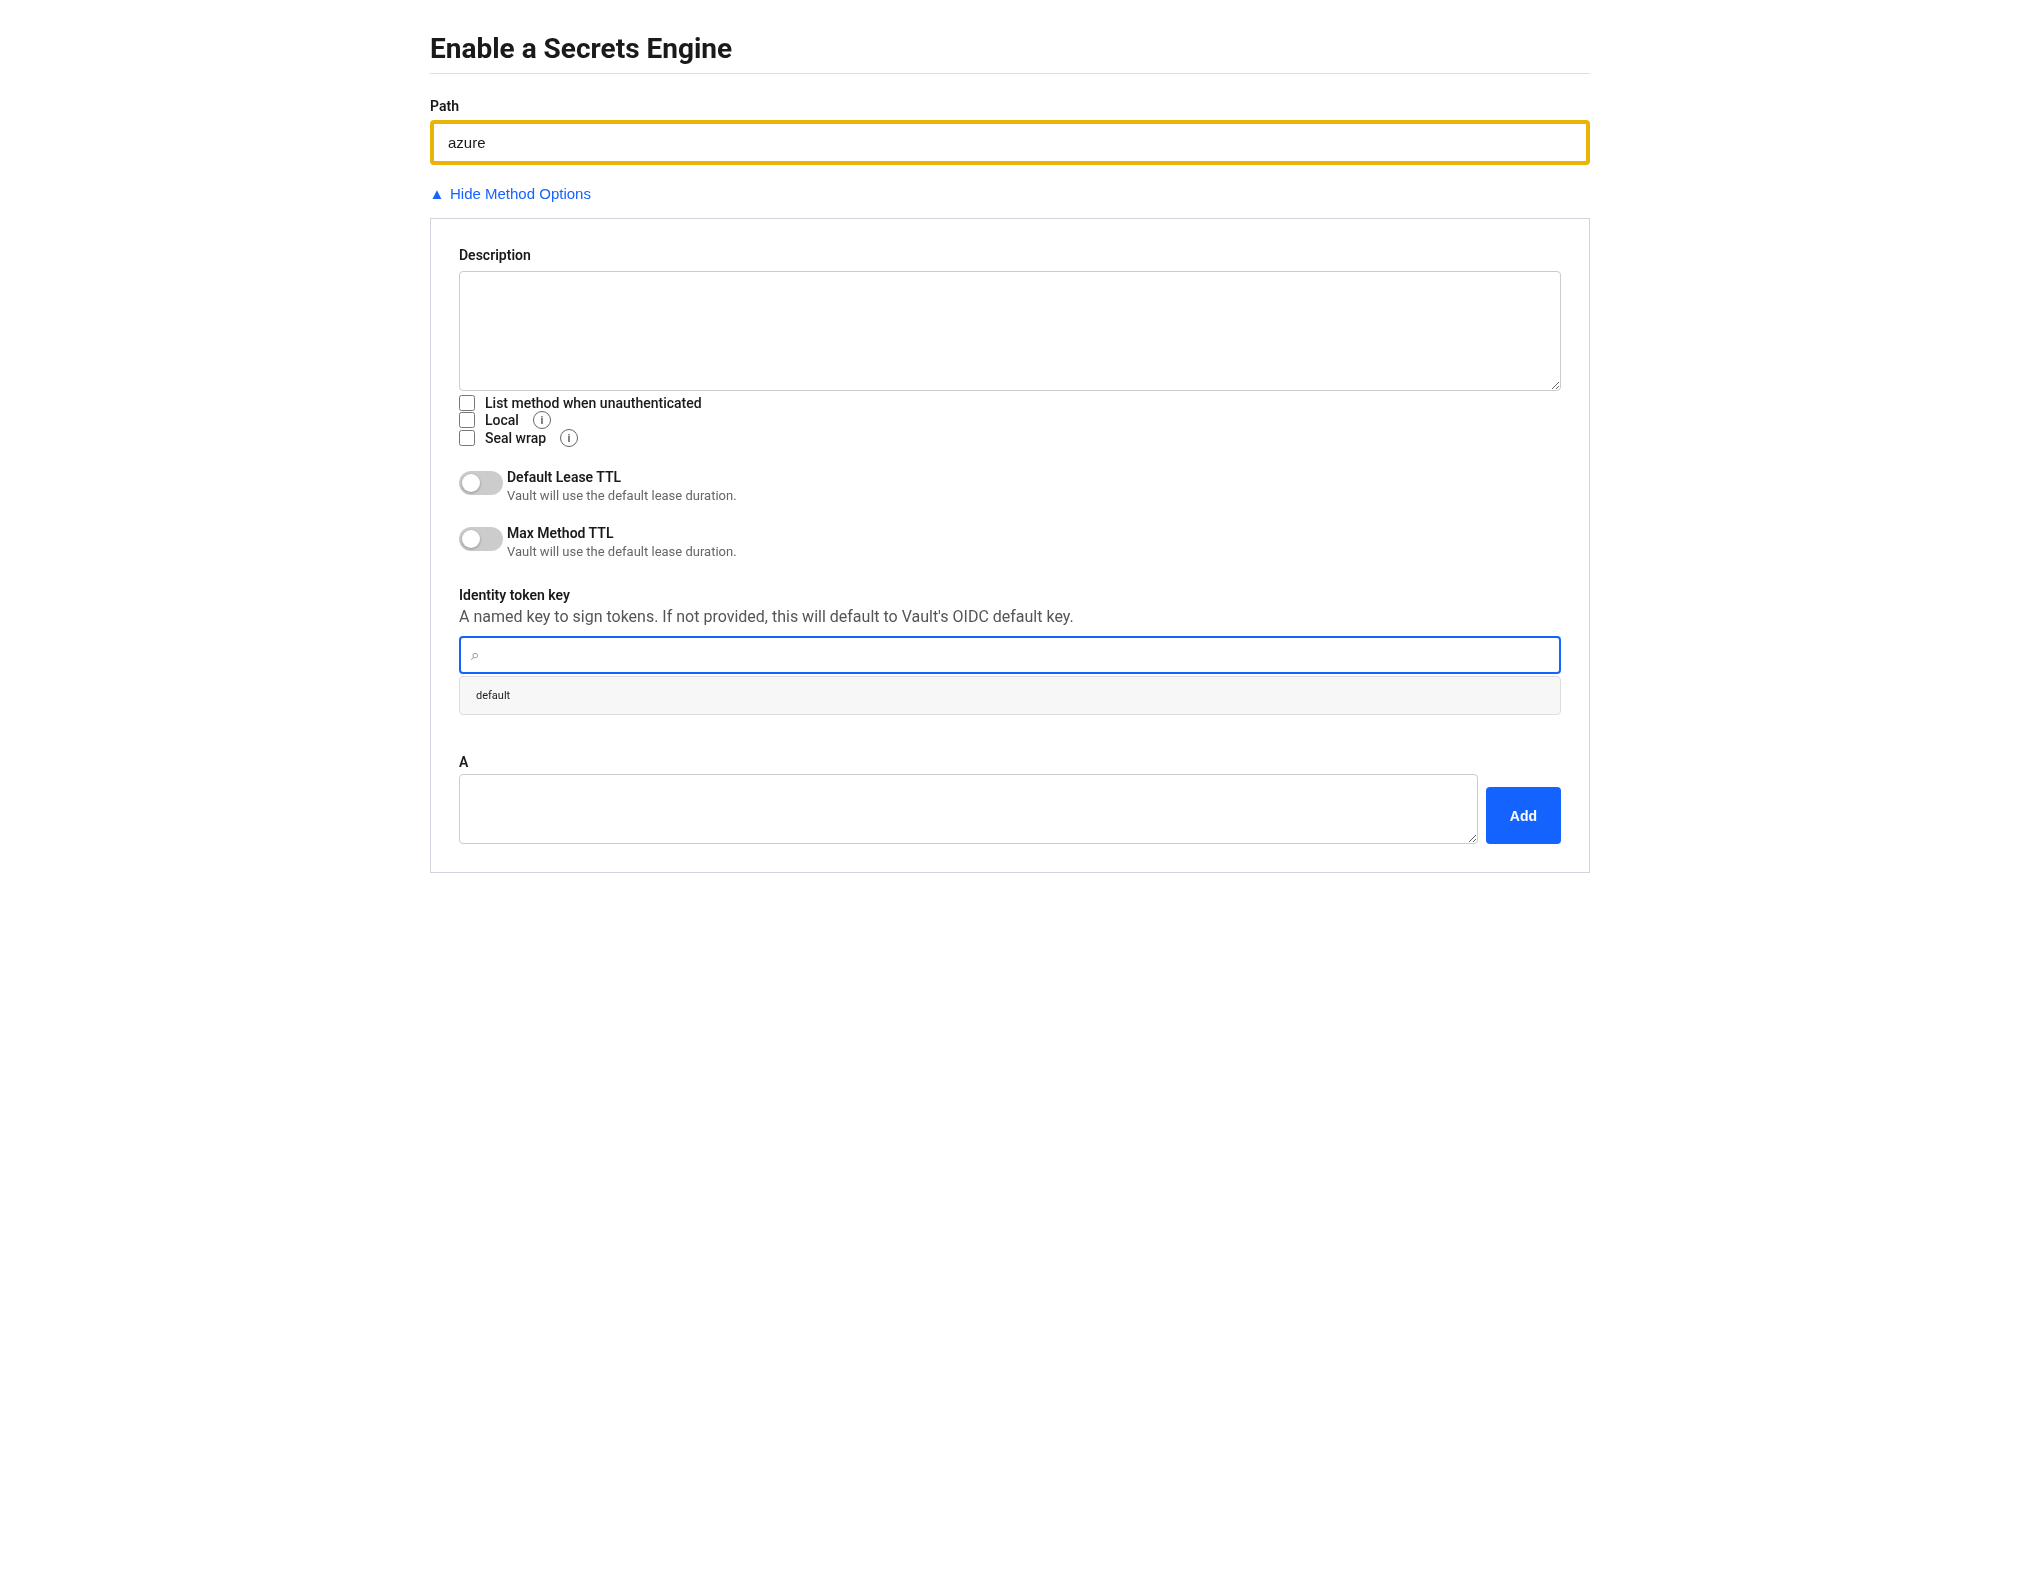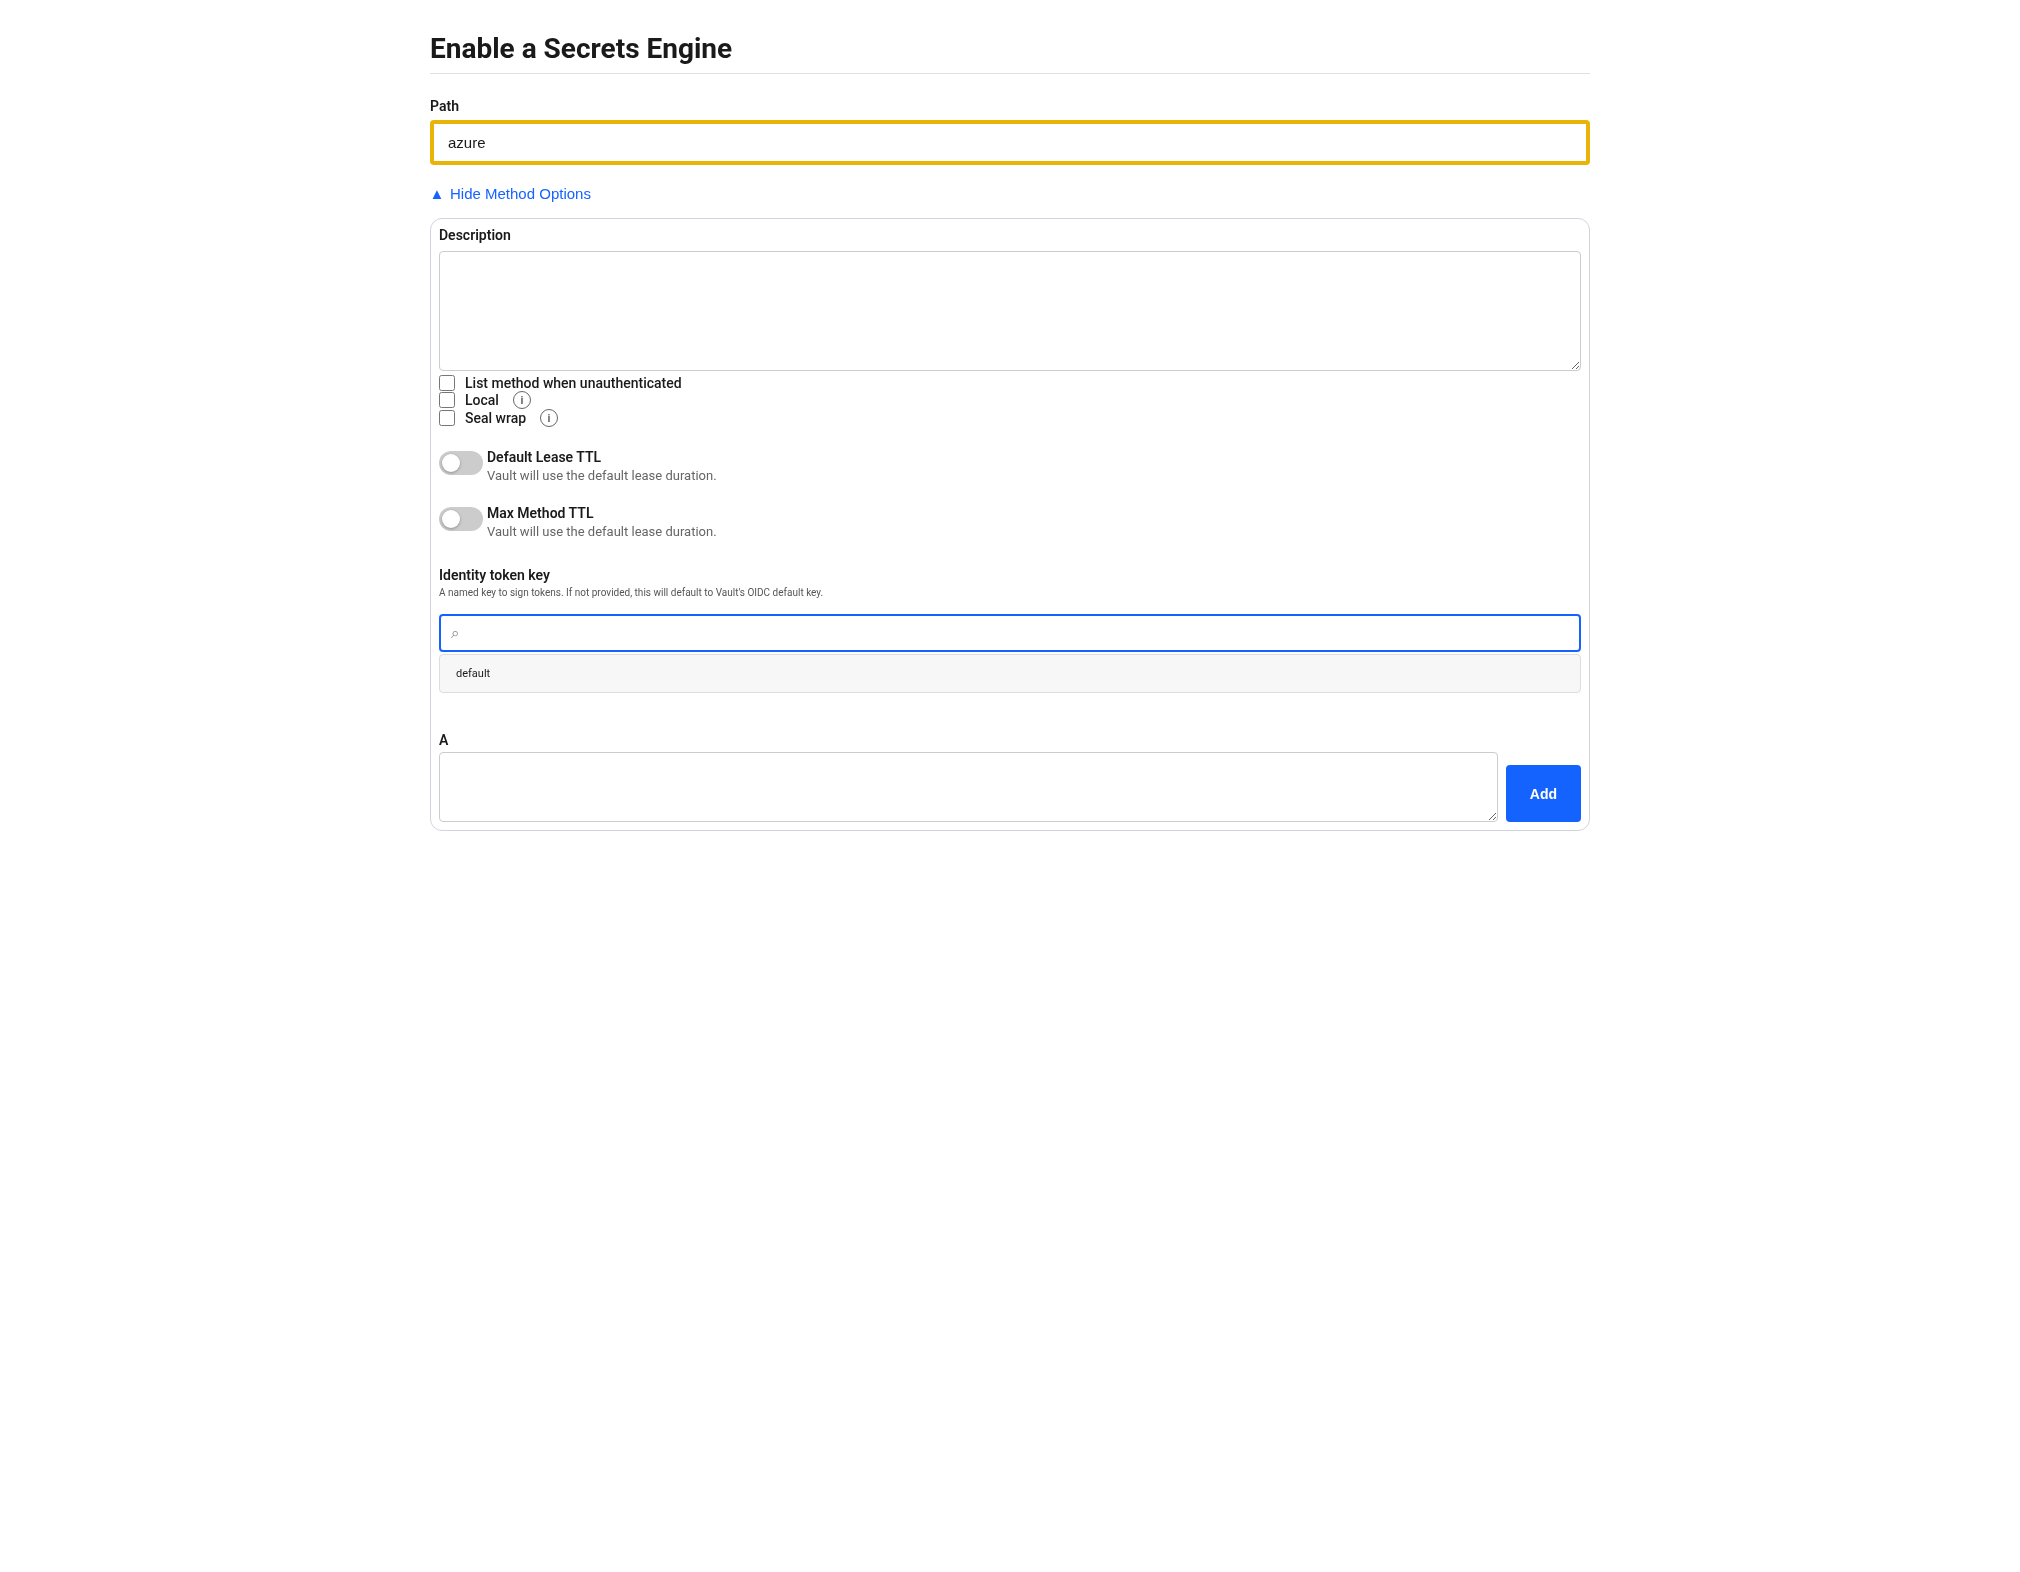--- a/index.html
+++ b/index.html
@@ -64,22 +64,22 @@
     .chevron-icon {
       width: 14px;
       height: 14px;
       display: inline-flex;
       align-items: center;
       justify-content: center;
     }
 
     .method-options-panel {
       border: 1px solid #d0d5dd;
-      border-radius: 12px;
-      padding: 8px;
+      border-radius: 0;
+      padding: 28px;
     }
 
     .description-label {
       font-size: 14px;
       font-weight: 600;
       color: #1a1a1a;
       margin-bottom: 8px;
     }
 
     .description-textarea {
@@ -202,23 +202,23 @@
     }
 
     .identity-token-label {
       font-size: 14px;
       font-weight: 600;
       color: #1a1a1a;
       margin-bottom: 4px;
     }
 
     .identity-token-desc {
-      font-size: 10px;
+      font-size: 16px;
       color: #555;
-      margin-bottom: 16px;
+      margin-bottom: 10px;
     }
 
     .search-input-wrapper {
       position: relative;
       width: 100%;
     }
 
     .search-icon-inner {
       position: absolute;
       left: 12px;

